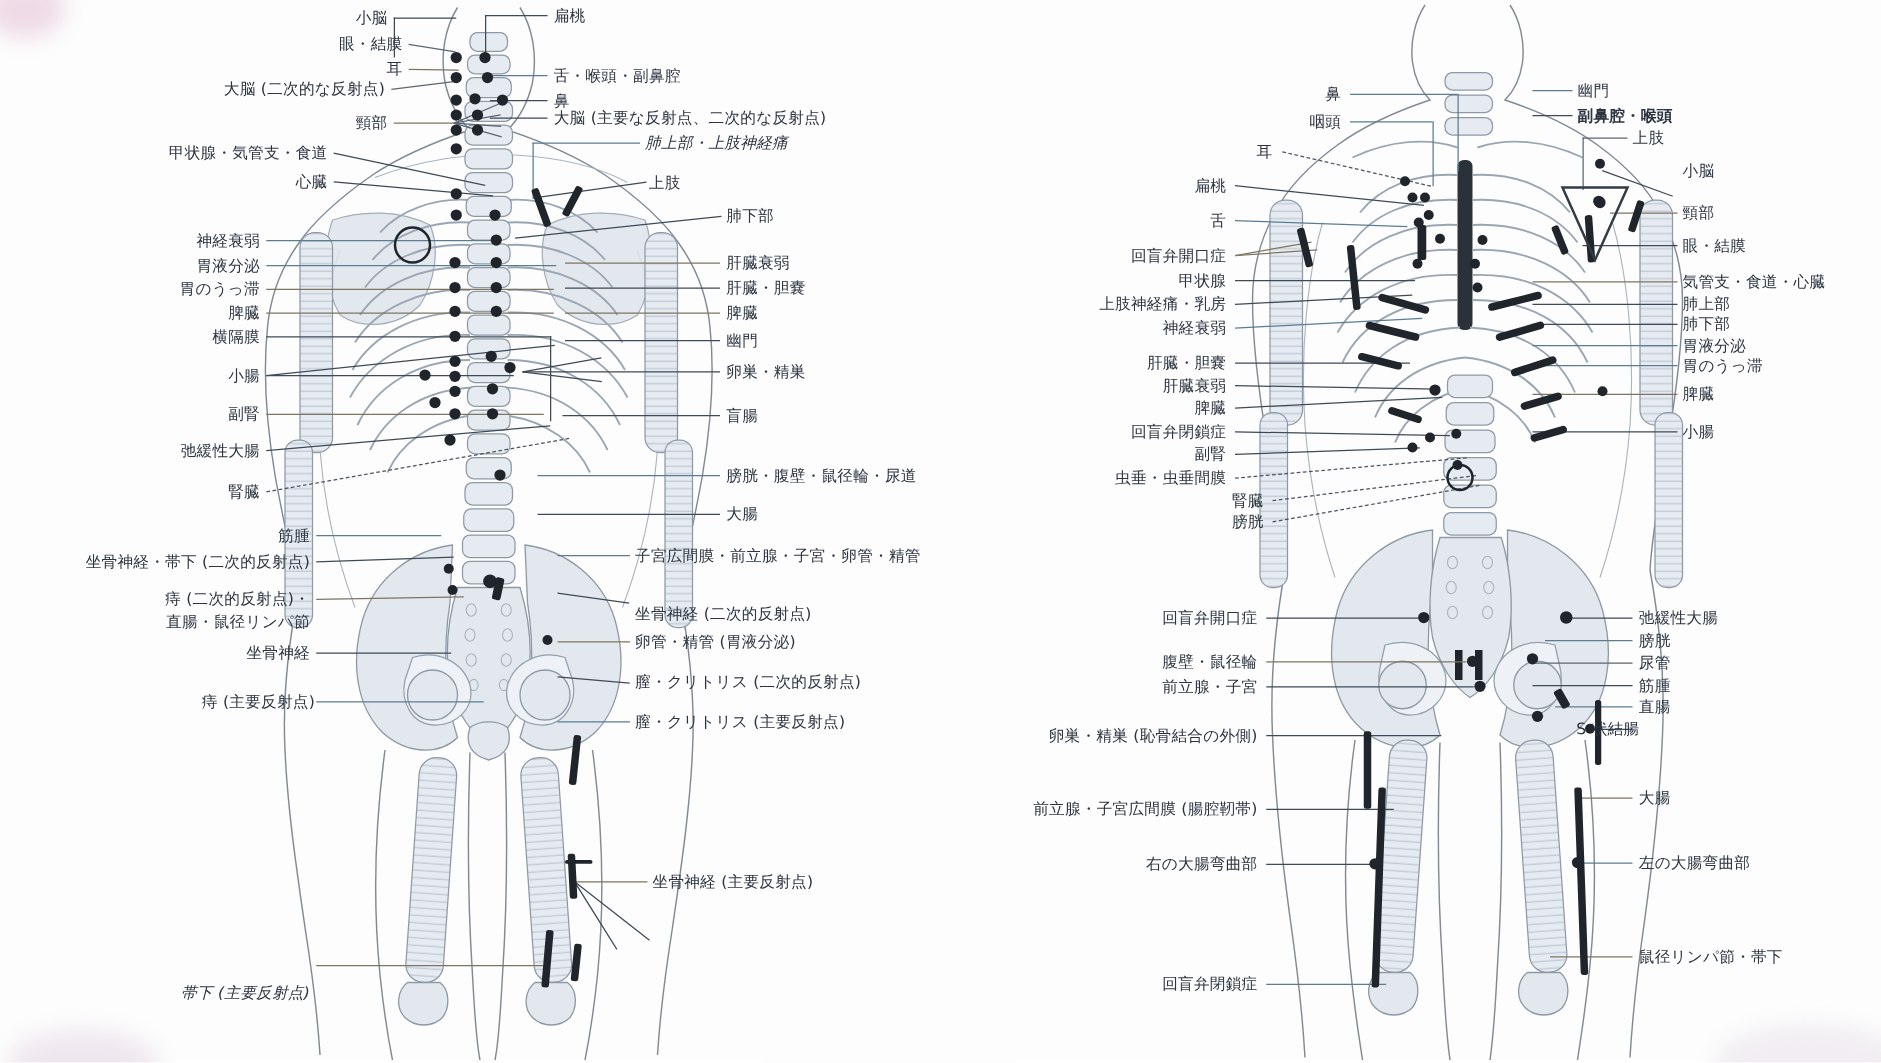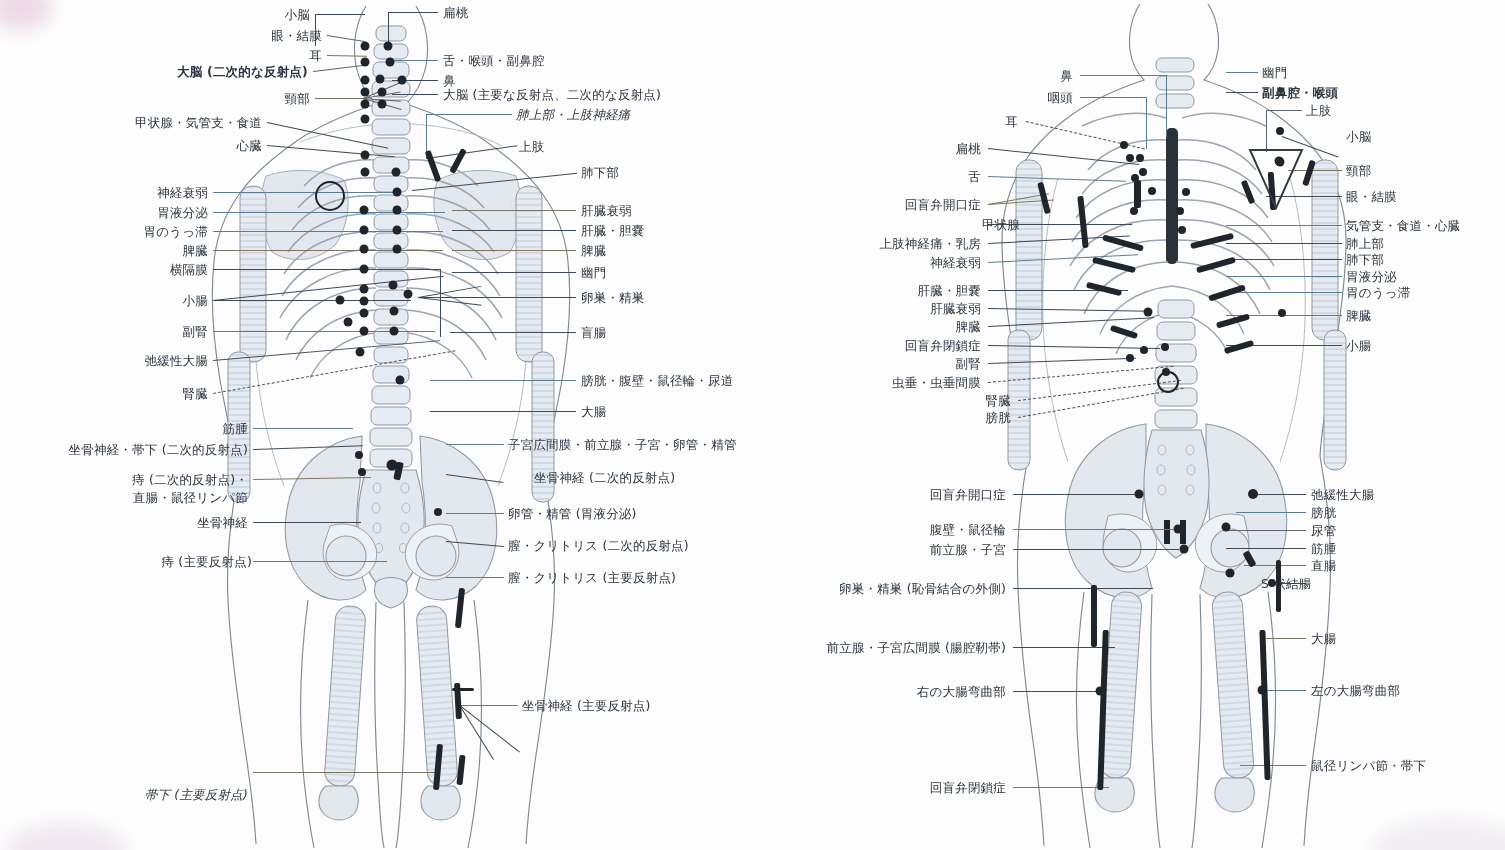--- a/index.html
+++ b/index.html
@@ -524,21 +524,21 @@
     <div class="tri" style="left:1268px;top:175px;border-left:18px solid transparent;border-right:18px solid transparent;border-top:42px solid transparent;"></div>
     <svg style="position:absolute;left:1246px;top:146px;" width="60" height="70">
       <polygon points="4,4 56,4 30,62" fill="none" stroke="#333b44" stroke-width="2"></polygon>
     </svg>
   </div>
 
   <div id="labels">
       <div class="lab r" style="left: 310px; top: 14px;">小脳</div>
       <div class="lab r" style="left: 322px; top: 35px;">眼・結膜</div>
       <div class="lab r" style="left: 322px; top: 55px;">耳</div>
-      <div class="lab r" style="left: 308px; top: 71px; font-weight: bold;">大脳 (二次的な反射点)</div>
+      <div class="lab r" style="left: 308px; top: 71px;">大脳 (二次的な反射点)</div>
       <div class="lab r" style="left: 310px; top: 98px;">頸部</div>
       <div class="lab r" style="left: 262px; top: 122px;">甲状腺・気管支・食道</div>
       <div class="lab r" style="left: 262px; top: 145px;">心臓</div>
       <div class="lab r" style="left: 208px; top: 192px;">神経衰弱</div>
       <div class="lab r" style="left: 208px; top: 212px;">胃液分泌</div>
       <div class="lab r" style="left: 208px; top: 231px;">胃のうっ滞</div>
       <div class="lab r" style="left: 208px; top: 250px;">脾臓</div>
       <div class="lab r" style="left: 208px; top: 269px;">横隔膜</div>
       <div class="lab r" style="left: 208px; top: 300px;">小腸</div>
       <div class="lab r" style="left: 208px; top: 331px;">副腎</div>
@@ -560,32 +560,32 @@
       <div class="lab l" style="left: 581px; top: 172px;">肺下部</div>
       <div class="lab l" style="left: 581px; top: 210px;">肝臓衰弱</div>
       <div class="lab l" style="left: 581px; top: 230px;">肝臓・胆嚢</div>
       <div class="lab l" style="left: 581px; top: 250px;">脾臓</div>
       <div class="lab l" style="left: 581px; top: 272px;">幽門</div>
       <div class="lab l" style="left: 581px; top: 297px;">卵巣・精巣</div>
       <div class="lab l" style="left: 581px; top: 332px;">盲腸</div>
       <div class="lab l" style="left: 581px; top: 380px;">膀胱・腹壁・鼠径輪・尿道</div>
       <div class="lab l" style="left: 581px; top: 411px;">大腸</div>
       <div class="lab l" style="left: 508px; top: 444px;">子宮広間膜・前立腺・子宮・卵管・精管</div>
-      <div class="lab l" style="left: 508px; top: 477px; margin-left: 26px;">坐骨神経 (二次的反射点)</div>
+      <div class="lab l" style="left: 508px; top: 491px;">坐骨神経 (二次的反射点)</div>
       <div class="lab l" style="left: 508px; top: 513px;">卵管・精管 (胃液分泌)</div>
       <div class="lab l" style="left: 508px; top: 545px;">膣・クリトリス (二次的反射点)</div>
       <div class="lab l" style="left: 508px; top: 577px;">膣・クリトリス (主要反射点)</div>
       <div class="lab l" style="left: 522px; top: 705px;">坐骨神経 (主要反射点)</div>
       <div class="lab r" style="left: 1073px; top: 75px;">鼻</div>
       <div class="lab r" style="left: 1073px; top: 97px;">咽頭</div>
       <div class="lab r" style="left: 1018px; top: 121px;">耳</div>
       <div class="lab r" style="left: 981px; top: 148px;">扁桃</div>
       <div class="lab r" style="left: 981px; top: 176px;">舌</div>
       <div class="lab r" style="left: 981px; top: 204px;">回盲弁開口症</div>
-      <div class="lab r" style="left: 1020px; top: 224px;">甲状腺</div>
+      <div class="lab r" style="left: 981px; top: 224px;">甲状腺</div>
       <div class="lab r" style="left: 981px; top: 243px;">上肢神経痛・乳房</div>
       <div class="lab r" style="left: 981px; top: 262px;">神経衰弱</div>
       <div class="lab r" style="left: 981px; top: 290px;">肝臓・胆嚢</div>
       <div class="lab r" style="left: 981px; top: 308px;">肝臓衰弱</div>
       <div class="lab r" style="left: 981px; top: 326px;">脾臓</div>
       <div class="lab r" style="left: 981px; top: 345px;">回盲弁閉鎖症</div>
       <div class="lab r" style="left: 981px; top: 363px;">副腎</div>
       <div class="lab r" style="left: 981px; top: 382px;">虫垂・虫垂間膜</div>
       <div class="lab r" style="left: 1011px; top: 400px;">腎臓</div>
       <div class="lab r" style="left: 1011px; top: 417px;">膀胱</div>

